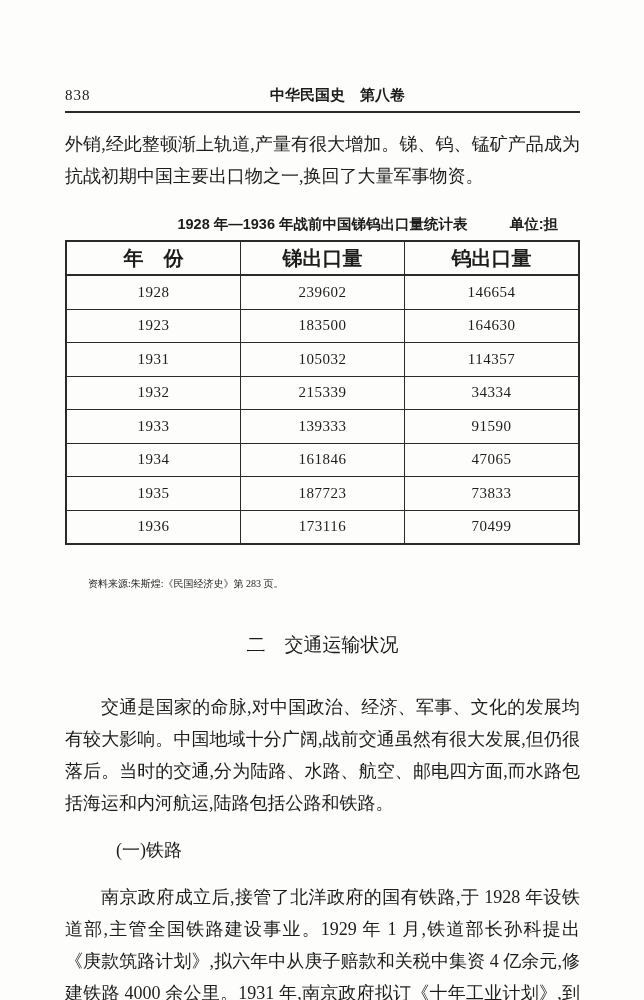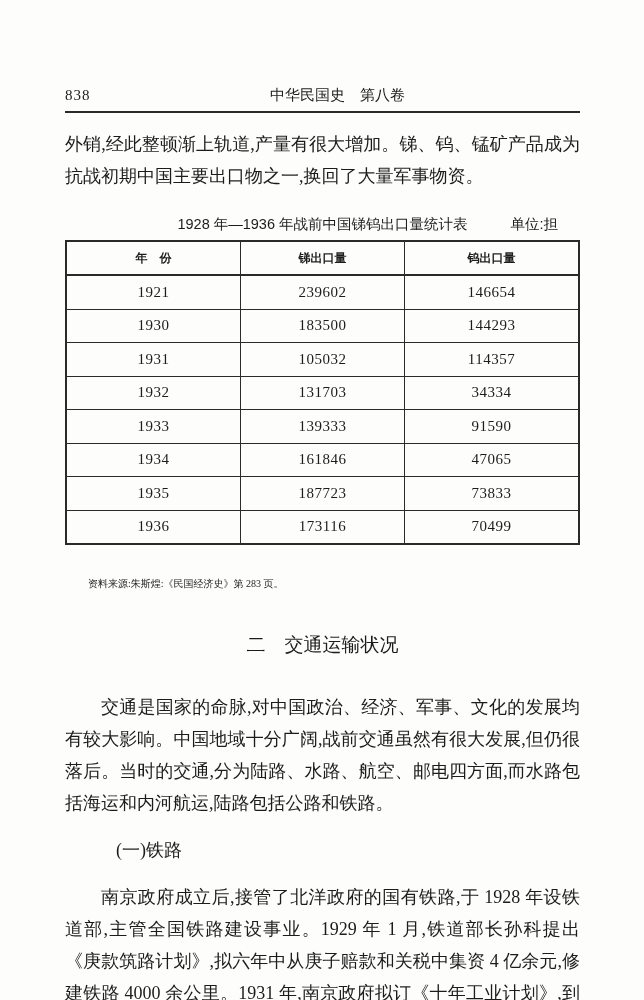--- a/index.html
+++ b/index.html
@@ -16,53 +16,53 @@
   }
   
   .running-head{
     display:flex;align-items:center;
     font-size:15px;line-height:18px;
   }
   .page-number{width:90px;letter-spacing:1px;}
   .book-title{
     flex:1;text-align:center;
     font-family:"Liberation Sans","DejaVu Sans",sans-serif;
-    font-weight:normal;font-size:15px;
+    font-weight:bold;font-size:15px;
     padding-right:60px;
   }
   .head-rule{border-bottom:2px solid #2a2a2a;margin-top:7px;}
 
   
   .para{
     font-size:18px;line-height:32px;
     text-align:justify;
     margin:0;
   }
   .para.indent{text-indent:2em;}
   .intro{margin-top:15px;}
 
   
   .table-caption{
     position:relative;
     margin-top:23px;
     text-align:center;
     font-family:"Liberation Sans","DejaVu Sans",sans-serif;
-    font-weight:normal;font-size:14.5px;line-height:18px;
+    font-weight:bold;font-size:14.5px;line-height:18px;
   }
   .table-unit{position:absolute;right:22px;top:0;margin-left:22px;}
   table.data-table{
     width:100%;
     margin-top:7px;
     border-collapse:collapse;
     border:2px solid #2a2a2a;
     table-layout:fixed;
   }
   table.data-table th{
     font-family:"Liberation Sans","DejaVu Sans",sans-serif;
-    font-weight:bold;font-size:12px;
+    font-weight:bold;font-size:20px;
     border:1px solid #2a2a2a;
     border-bottom:2px solid #2a2a2a;
     height:30px;text-align:center;
   }
   table.data-table td{
     font-size:15px;
     border:1px solid #2a2a2a;
     height:30.5px;text-align:center;
     letter-spacing:.5px;
   }
@@ -113,37 +113,37 @@
       </colgroup>
     <thead>
       <tr>
         <th>年　份</th>
         <th>锑出口量</th>
         <th>钨出口量</th>
       </tr>
     </thead>
     <tbody>
       <tr>
-        <td>1921</td>
+        <td>1928</td>
         <td>239602</td>
         <td>146654</td>
       </tr>
       <tr>
-        <td>1930</td>
+        <td>1923</td>
         <td>183500</td>
-        <td>144293</td>
+        <td>164630</td>
       </tr>
       <tr>
         <td>1931</td>
         <td>105032</td>
         <td>114357</td>
       </tr>
       <tr>
         <td>1932</td>
-        <td>131703</td>
+        <td>215339</td>
         <td>34334</td>
       </tr>
       <tr>
         <td>1933</td>
         <td>139333</td>
         <td>91590</td>
       </tr>
       <tr>
         <td>1934</td>
         <td>161846</td>

